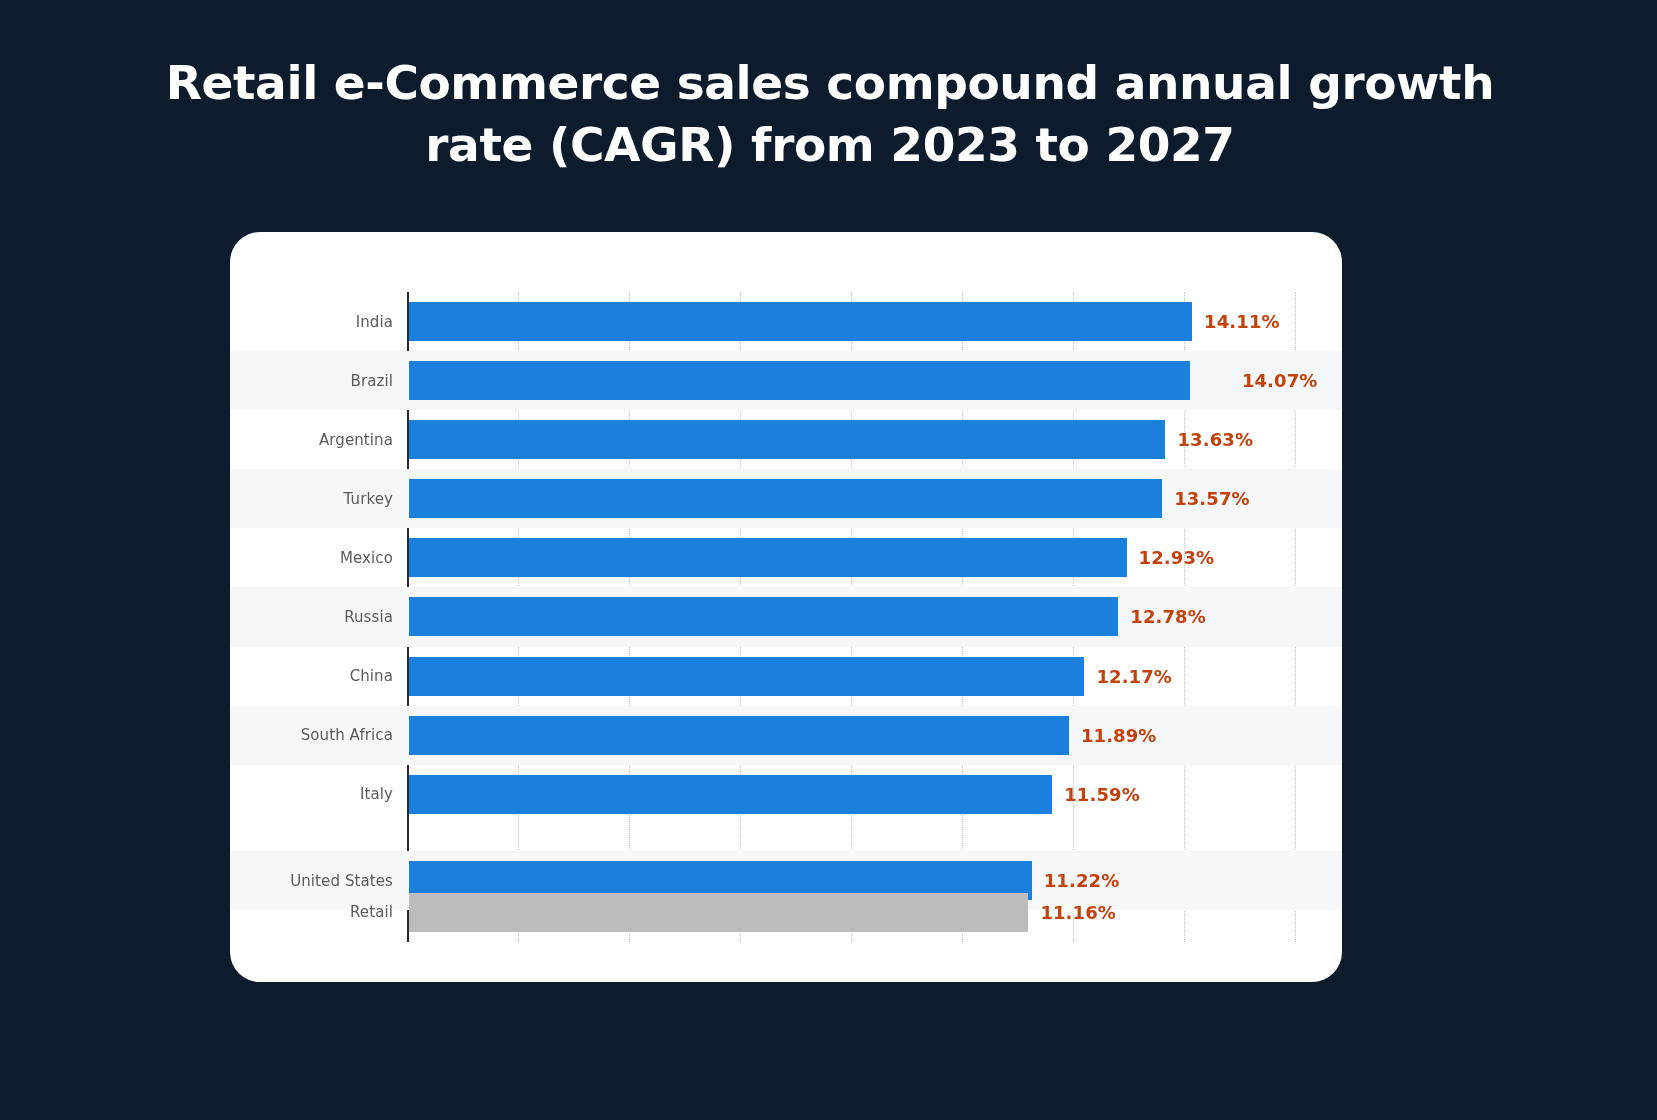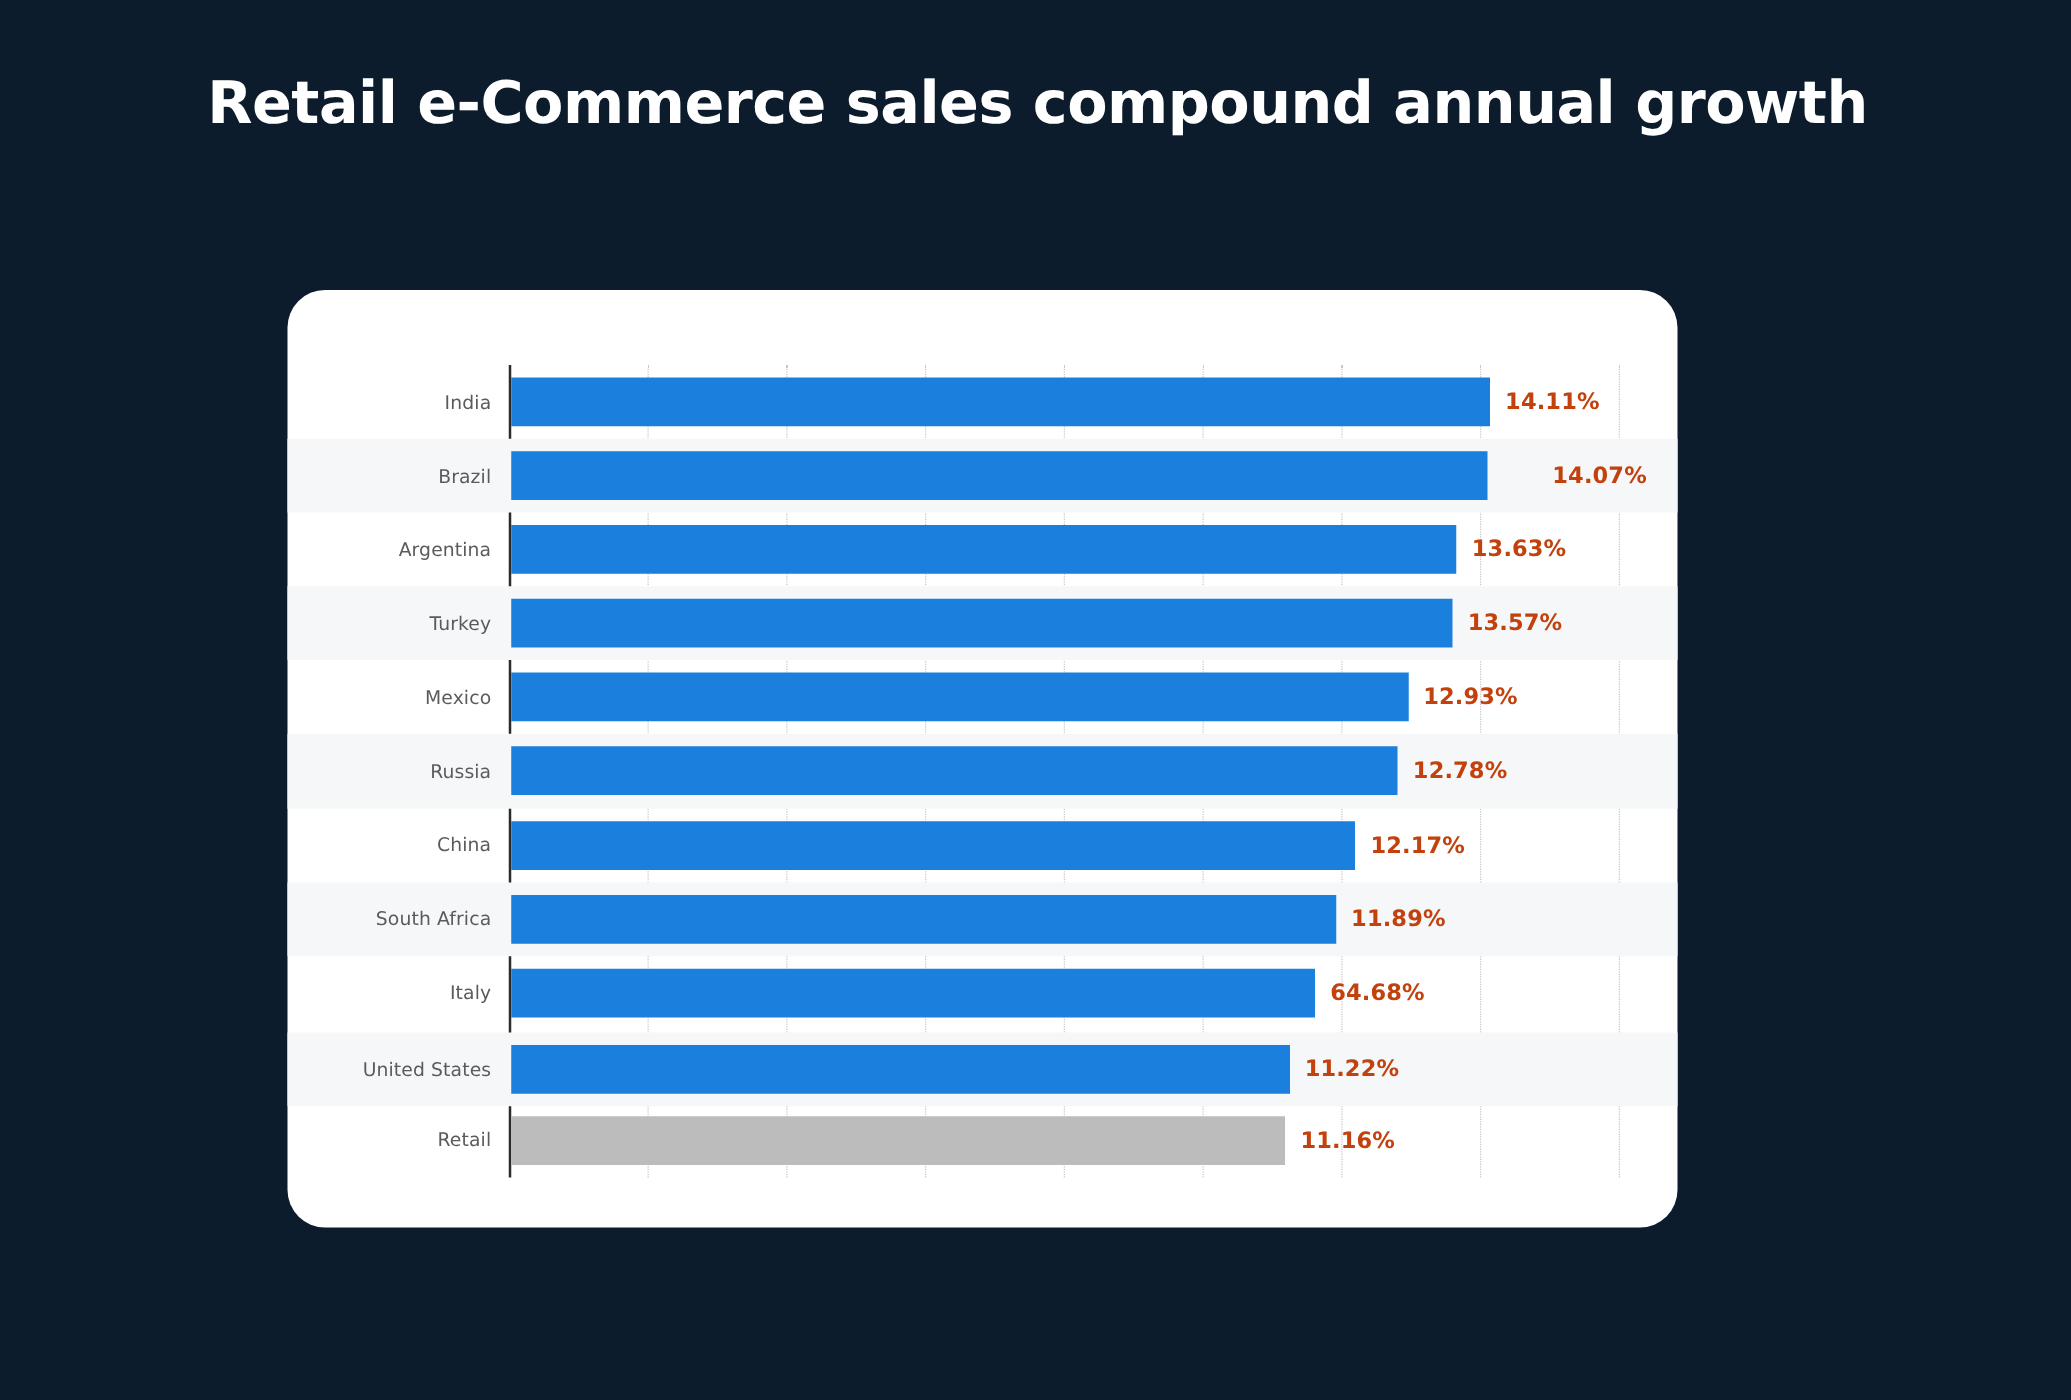--- a/index.html
+++ b/index.html
@@ -138,20 +138,21 @@
     white-space: nowrap;
   }
 </style>
 </head>
 <body>
 
 <div id="infographic">
 
   <div class="title-block">
     <span class="title-line">Retail e-Commerce sales compound annual growth</span>
+    <span class="title-line">rate (CAGR) from 2023 to 2027</span>
   </div>
 
   <div class="chart-card">
     <div class="chart-inner">
 
       <div class="plot-area">
         <div id="gridlines">
             <div class="gridline" style="left: 111px;"></div>
             <div class="gridline" style="left: 222px;"></div>
             <div class="gridline" style="left: 333px;"></div>
@@ -202,23 +203,23 @@
             <div class="bar-value" style="left: 866.435px;">12.17%</div>
           </div>
           <div class="row band" style="top: 473.636px; height: 59.0909px;">
             <div class="row-label">South Africa</div>
             <div class="bar" style="width: 659.895px; background: rgb(26, 127, 221);"></div>
             <div class="bar-value" style="left: 850.895px;">11.89%</div>
           </div>
           <div class="row" style="top: 532.727px; height: 59.0909px;">
             <div class="row-label">Italy</div>
             <div class="bar" style="width: 643.245px; background: rgb(26, 127, 221);"></div>
-            <div class="bar-value" style="left: 834.245px;">64.68%</div>
-          </div>
-          <div class="row band" style="top: 594px; height: 59.0909px;">
+            <div class="bar-value" style="left: 834.245px;">11.59%</div>
+          </div>
+          <div class="row band" style="top: 619px; height: 59.0909px;">
             <div class="row-label">United States</div>
             <div class="bar" style="width: 622.71px; background: rgb(26, 127, 221);"></div>
             <div class="bar-value" style="left: 813.71px;">11.22%</div>
           </div>
           <div class="row" style="top: 650.909px; height: 59.0909px;">
             <div class="row-label">Retail</div>
             <div class="bar global" style="width: 619.38px; background: rgb(188, 188, 188);"></div>
             <div class="bar-value" style="left: 810.38px;">11.16%</div>
           </div>
         </div>

